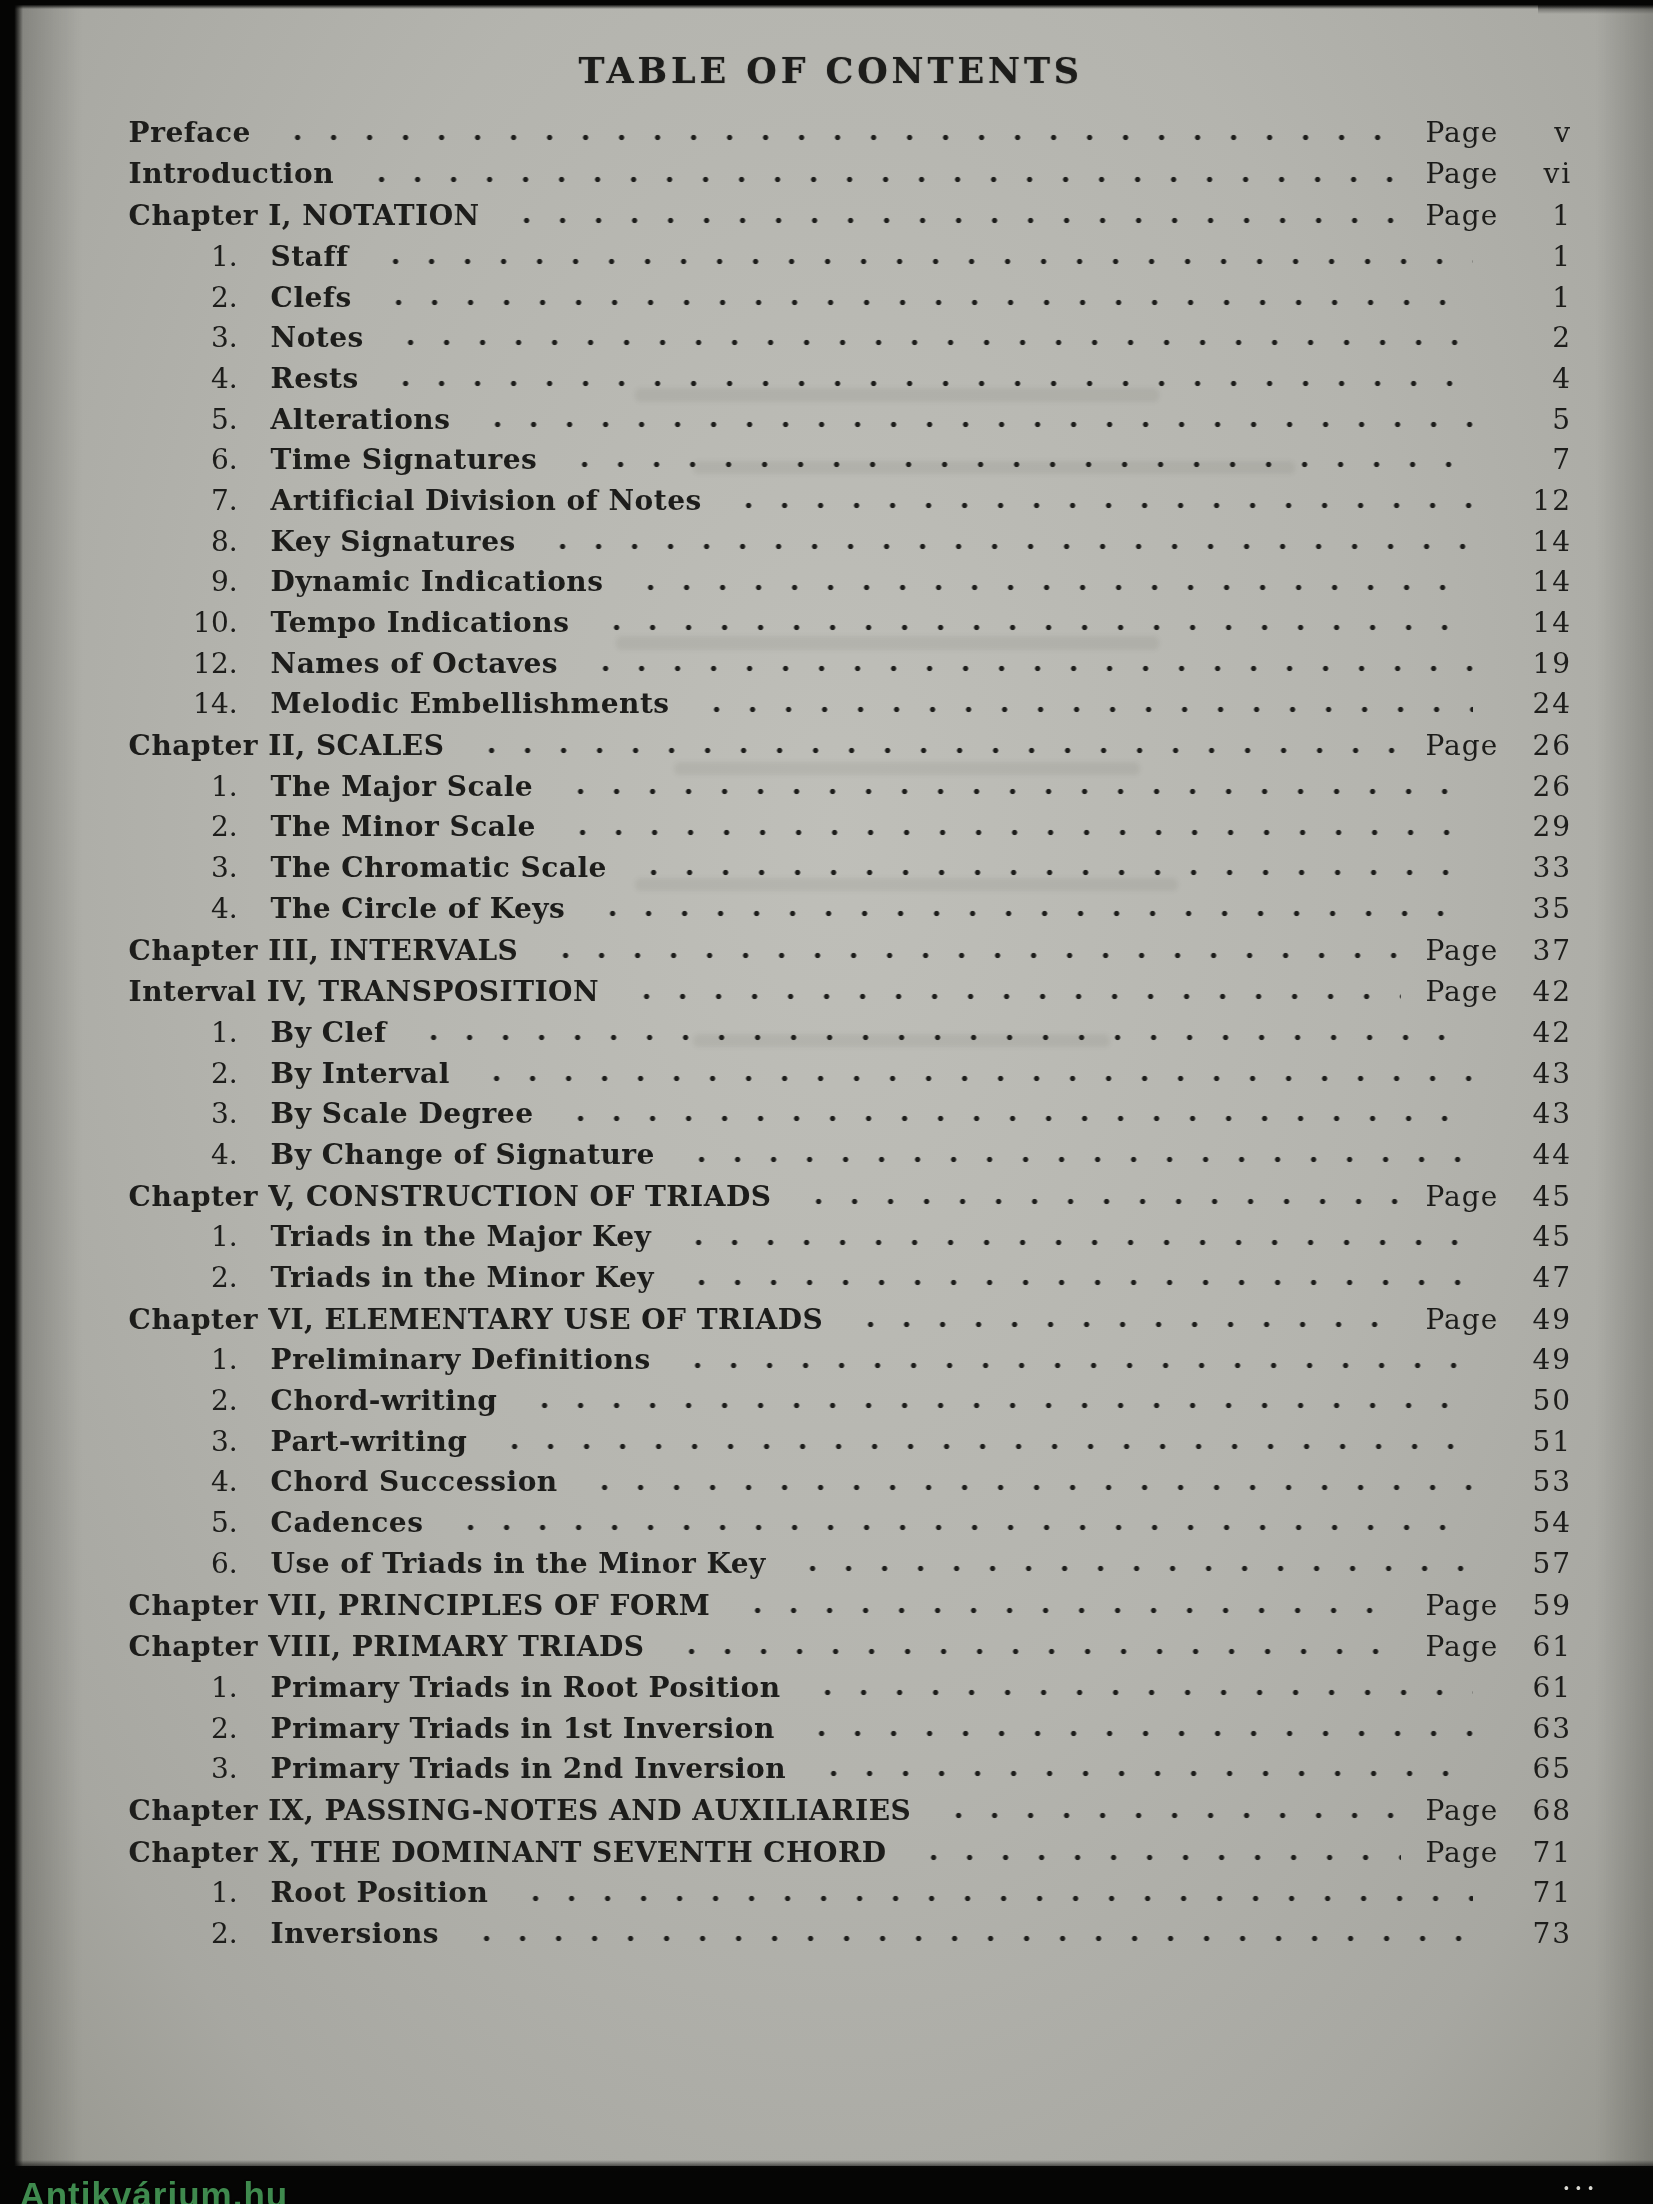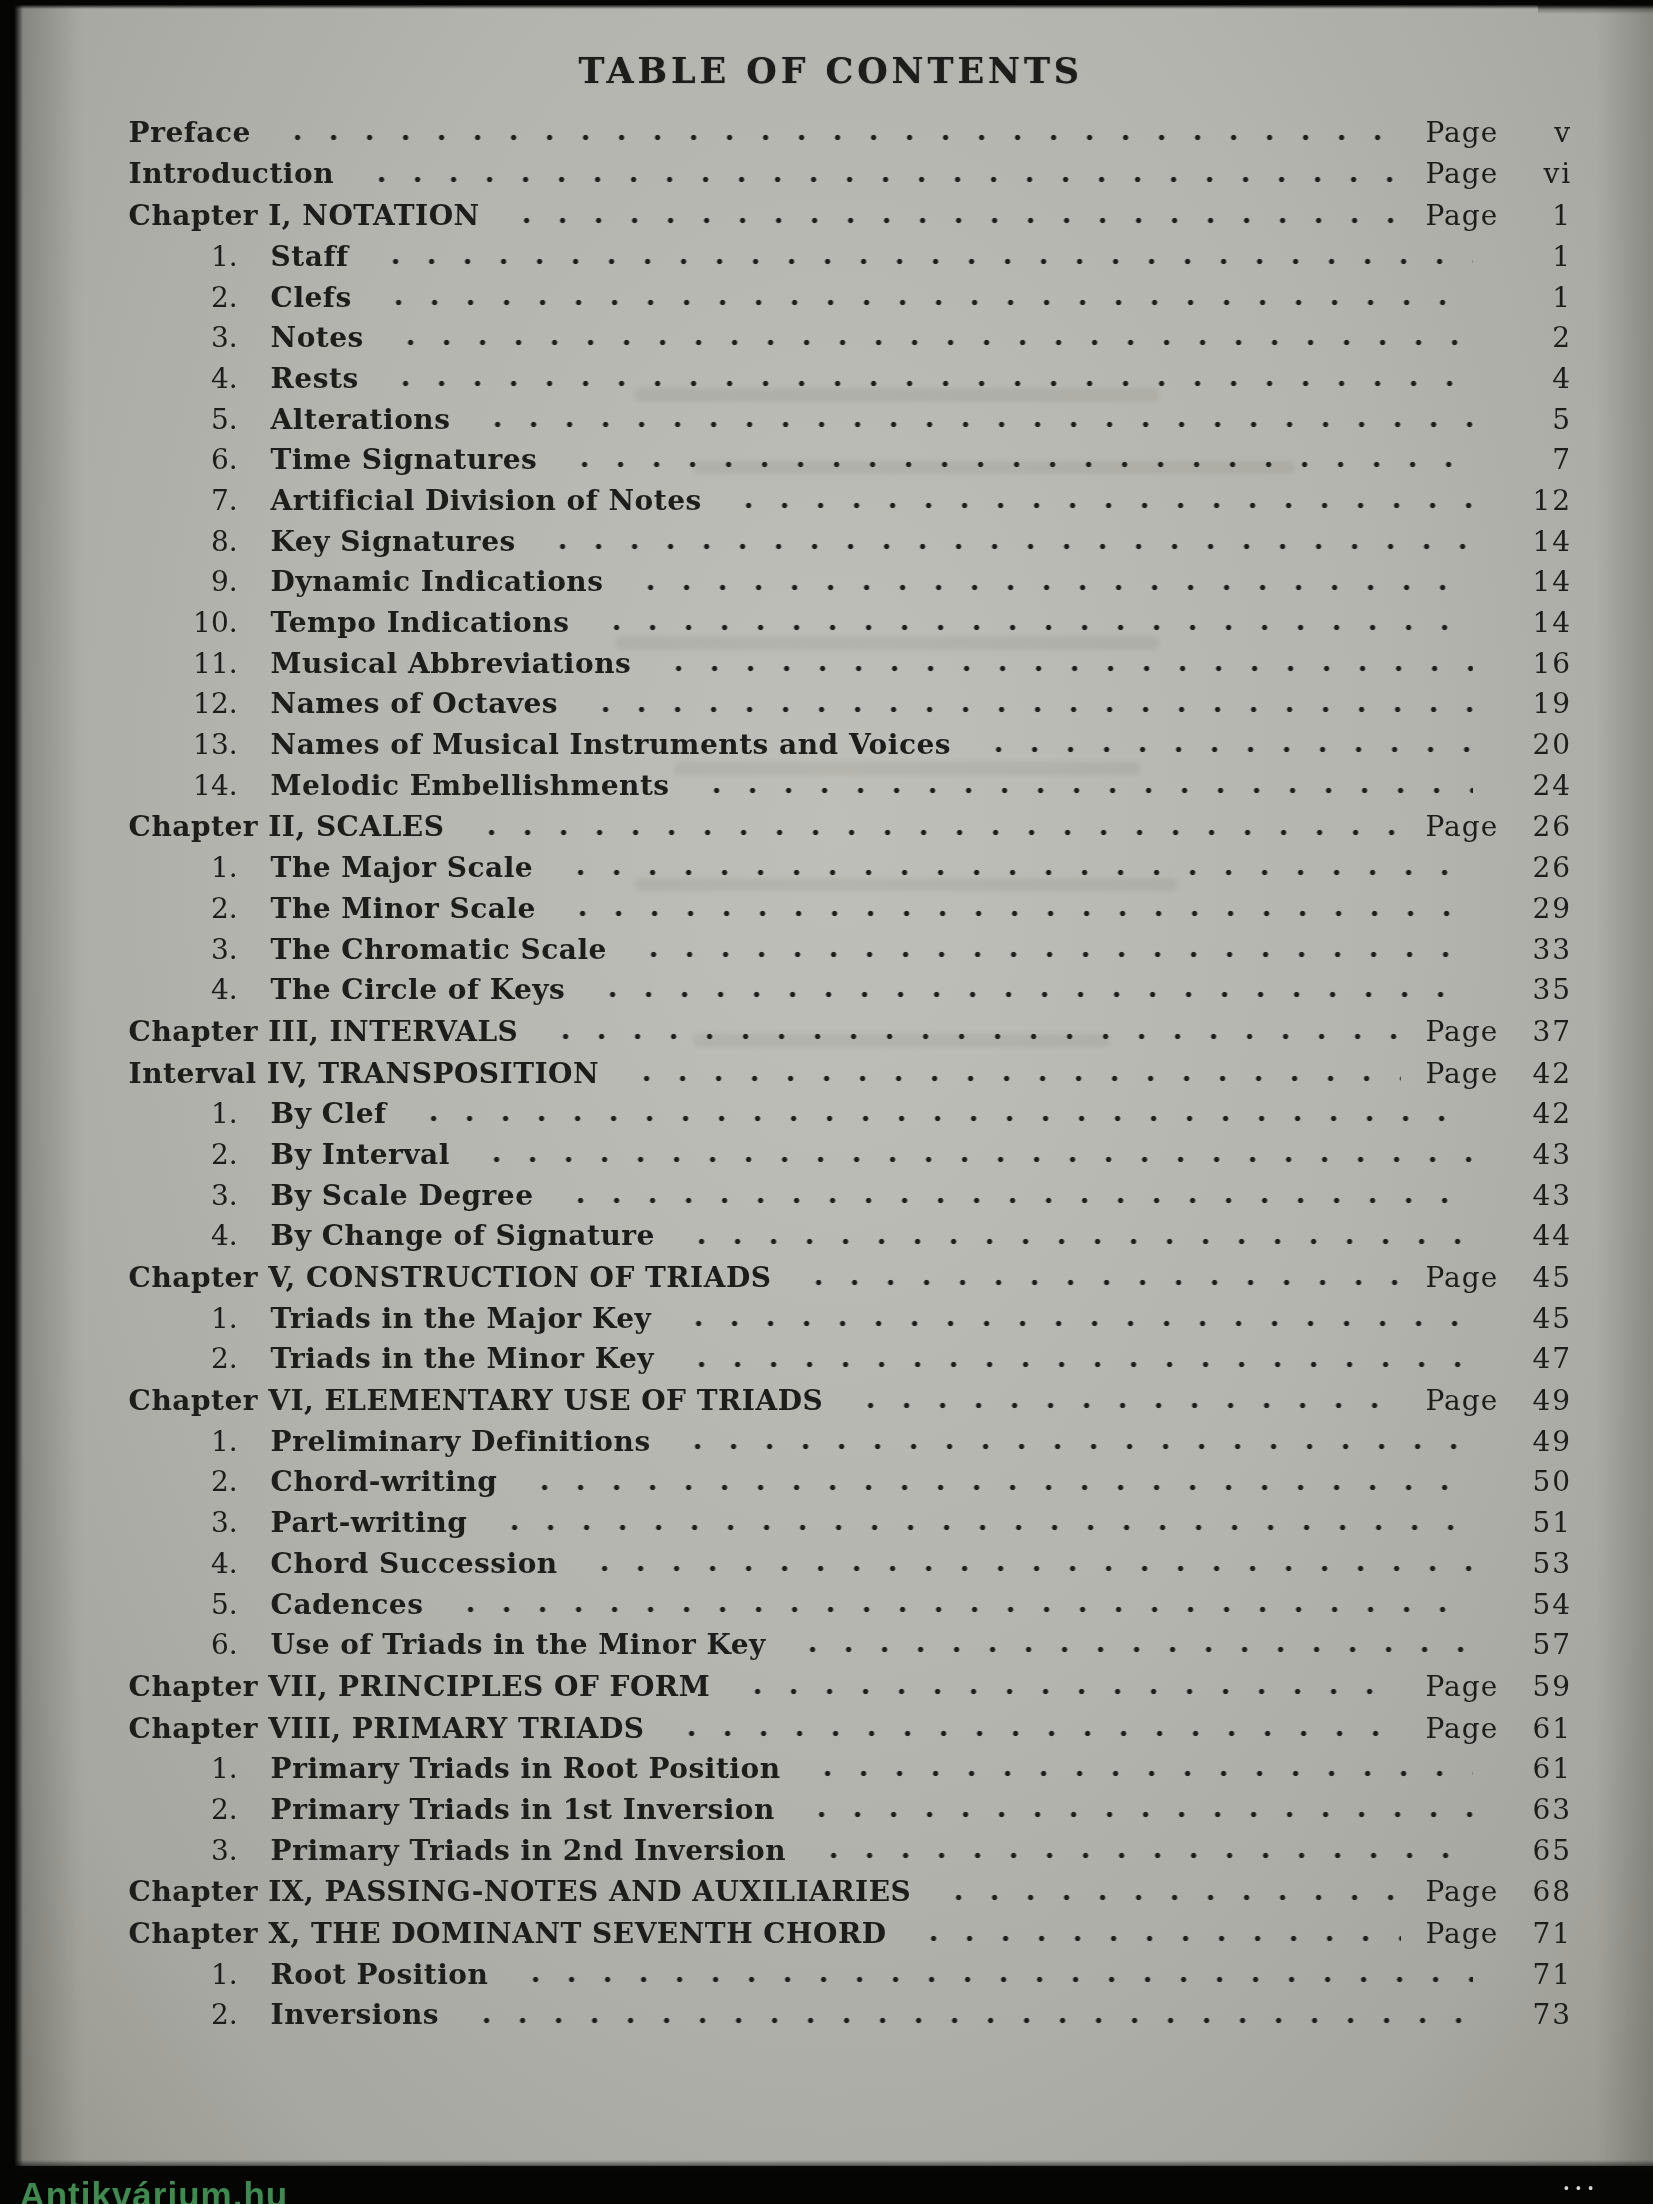--- a/index.html
+++ b/index.html
@@ -222,39 +222,25 @@
     <span class="pagenum">14</span>
   </div>
           <div class="row sub">
     <span class="num">10.</span>
     <span class="label">Tempo Indications</span>
     <span class="dots"></span>
     <span class="pageword"></span>
     <span class="pagenum">14</span>
   </div>
           <div class="row sub">
-    <span class="num">11.</span>
-    <span class="label">Musical Abbreviations</span>
-    <span class="dots"></span>
-    <span class="pageword"></span>
-    <span class="pagenum">16</span>
-  </div>
-          <div class="row sub">
     <span class="num">12.</span>
     <span class="label">Names of Octaves</span>
     <span class="dots"></span>
     <span class="pageword"></span>
     <span class="pagenum">19</span>
-  </div>
-          <div class="row sub">
-    <span class="num">13.</span>
-    <span class="label">Names of Musical Instruments and Voices</span>
-    <span class="dots"></span>
-    <span class="pageword"></span>
-    <span class="pagenum">20</span>
   </div>
           <div class="row sub">
     <span class="num">14.</span>
     <span class="label">Melodic Embellishments</span>
     <span class="dots"></span>
     <span class="pageword"></span>
     <span class="pagenum">24</span>
   </div>
           <div class="row top gap">
 

